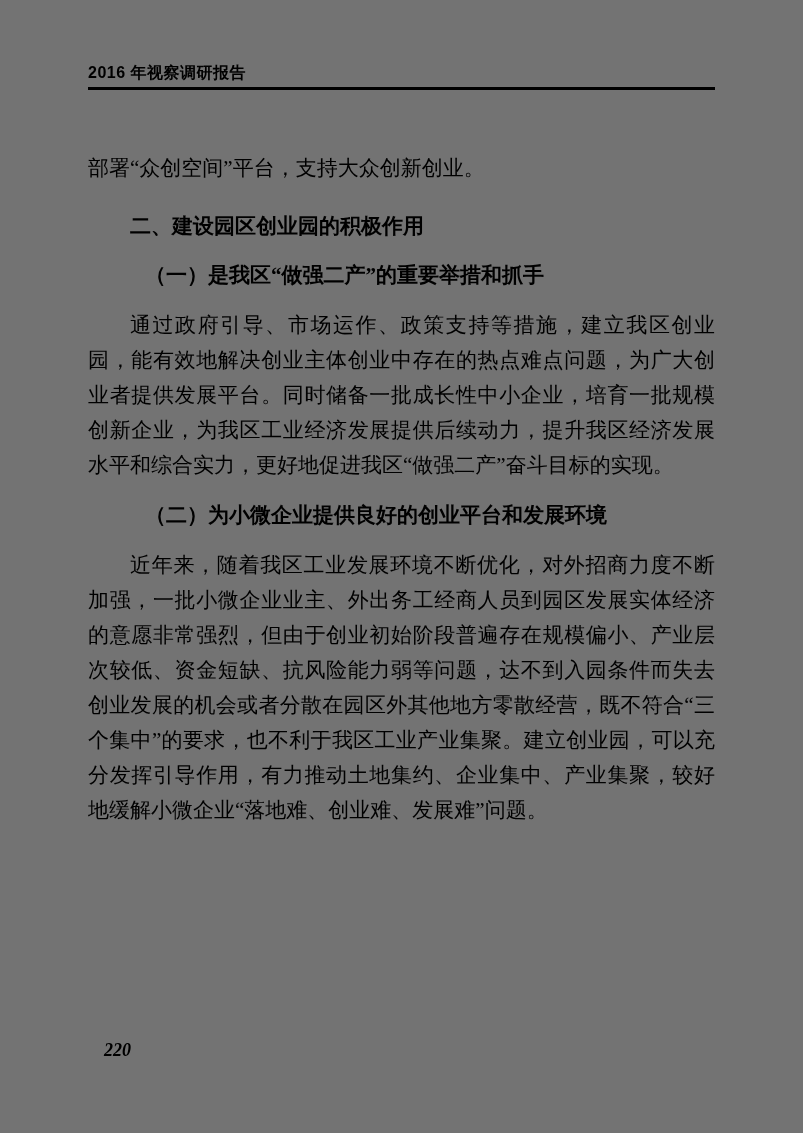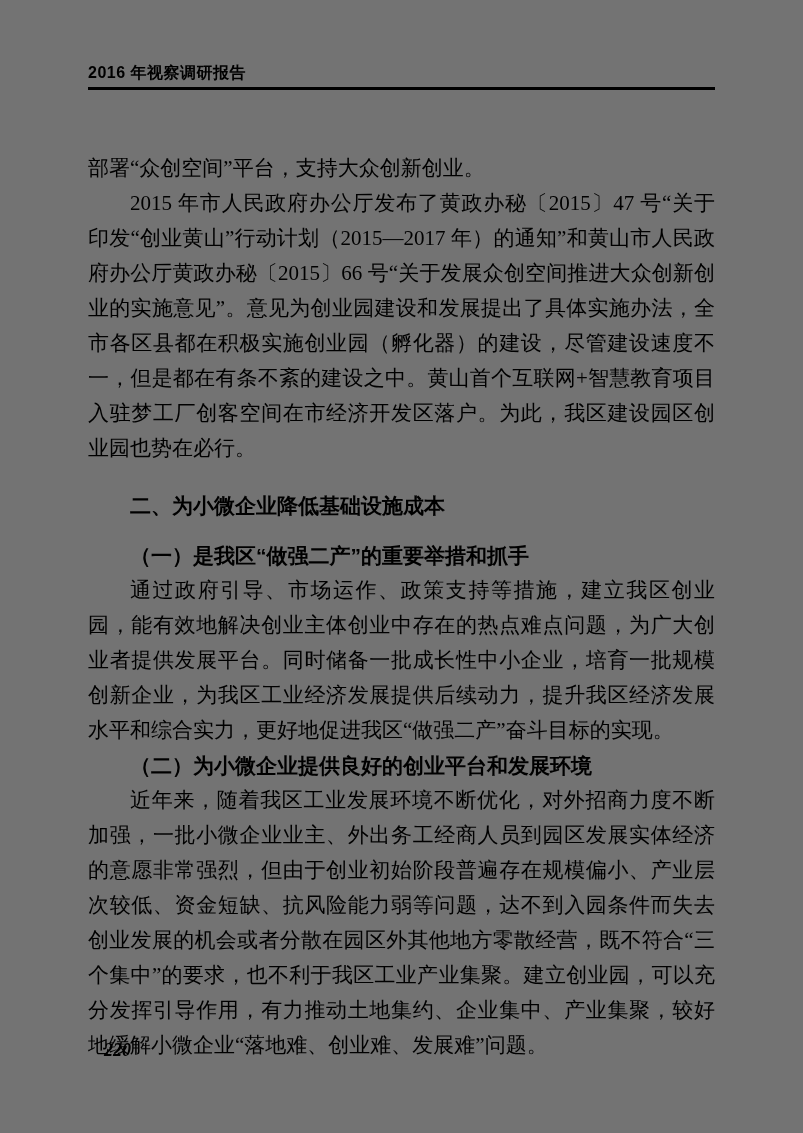--- a/index.html
+++ b/index.html
@@ -55,22 +55,22 @@
   }
   .h1 {
     margin: 22px 0 15px 0;
     font-family: "Liberation Sans", "DejaVu Sans", sans-serif;
     font-weight: bold;
     font-size: 21px;
     line-height: 35px;
     text-indent: 2em;
   }
   .h2 {
-    margin: 0;
-    font-family: Liberation Sans, sans-serif;
+    margin: 15px;
+    font-family: Liberation Serif, serif;
     font-weight: bold;
     font-size: 21px;
     line-height: 35px;
     text-indent: 2em;
   }
   .page-number {
     position: absolute;
     left: 104px;
     top: 1038px;
     font-family: "Liberation Serif", "DejaVu Serif", serif;
@@ -86,23 +86,22 @@
 <div class="page">
 
   <div class="header">
     <div class="header-title">2016 年视察调研报告</div>
     <div class="header-rule"></div>
   </div>
 
   <div class="content">
     <p class="para no-indent">部署“众创空间”平台，支持大众创新创业。</p>
 
-    <p class="para">2015 年市人民政府办公厅发布了黄政办秘〔2015〕47 号“关于印发“创业黄山”行动计划（2015—2017 年）的通知”和黄山市人民政府办公厅黄政办秘〔2015〕66 号“关于发展众创空间推进大众创新创业的实施意见”。意见为创业园建设和发展提出了具体实施办法，全市各区县都在积极实施创业园（孵化器）的建设，尽管建设速度不一，但是都在有条不紊的建设之中。黄山首个互联网+智慧教育项目入驻梦工厂创客空间在市经济开发区落户。为此，我区建设园区创业园也势在必行。</p>
 
-    <h2 class="h1">二、为小微企业降低基础设施成本</h2>
+    <h2 class="h1">二、建设园区创业园的积极作用</h2>
 
     <h3 class="h2">（一）是我区“做强二产”的重要举措和抓手</h3>
 
     <p class="para">通过政府引导、市场运作、政策支持等措施，建立我区创业园，能有效地解决创业主体创业中存在的热点难点问题，为广大创业者提供发展平台。同时储备一批成长性中小企业，培育一批规模创新企业，为我区工业经济发展提供后续动力，提升我区经济发展水平和综合实力，更好地促进我区“做强二产”奋斗目标的实现。</p>
 
     <h3 class="h2">（二）为小微企业提供良好的创业平台和发展环境</h3>
 
     <p class="para">近年来，随着我区工业发展环境不断优化，对外招商力度不断加强，一批小微企业业主、外出务工经商人员到园区发展实体经济的意愿非常强烈，但由于创业初始阶段普遍存在规模偏小、产业层次较低、资金短缺、抗风险能力弱等问题，达不到入园条件而失去创业发展的机会或者分散在园区外其他地方零散经营，既不符合“三个集中”的要求，也不利于我区工业产业集聚。建立创业园，可以充分发挥引导作用，有力推动土地集约、企业集中、产业集聚，较好地缓解小微企业“落地难、创业难、发展难”问题。</p>
 
   </div>

